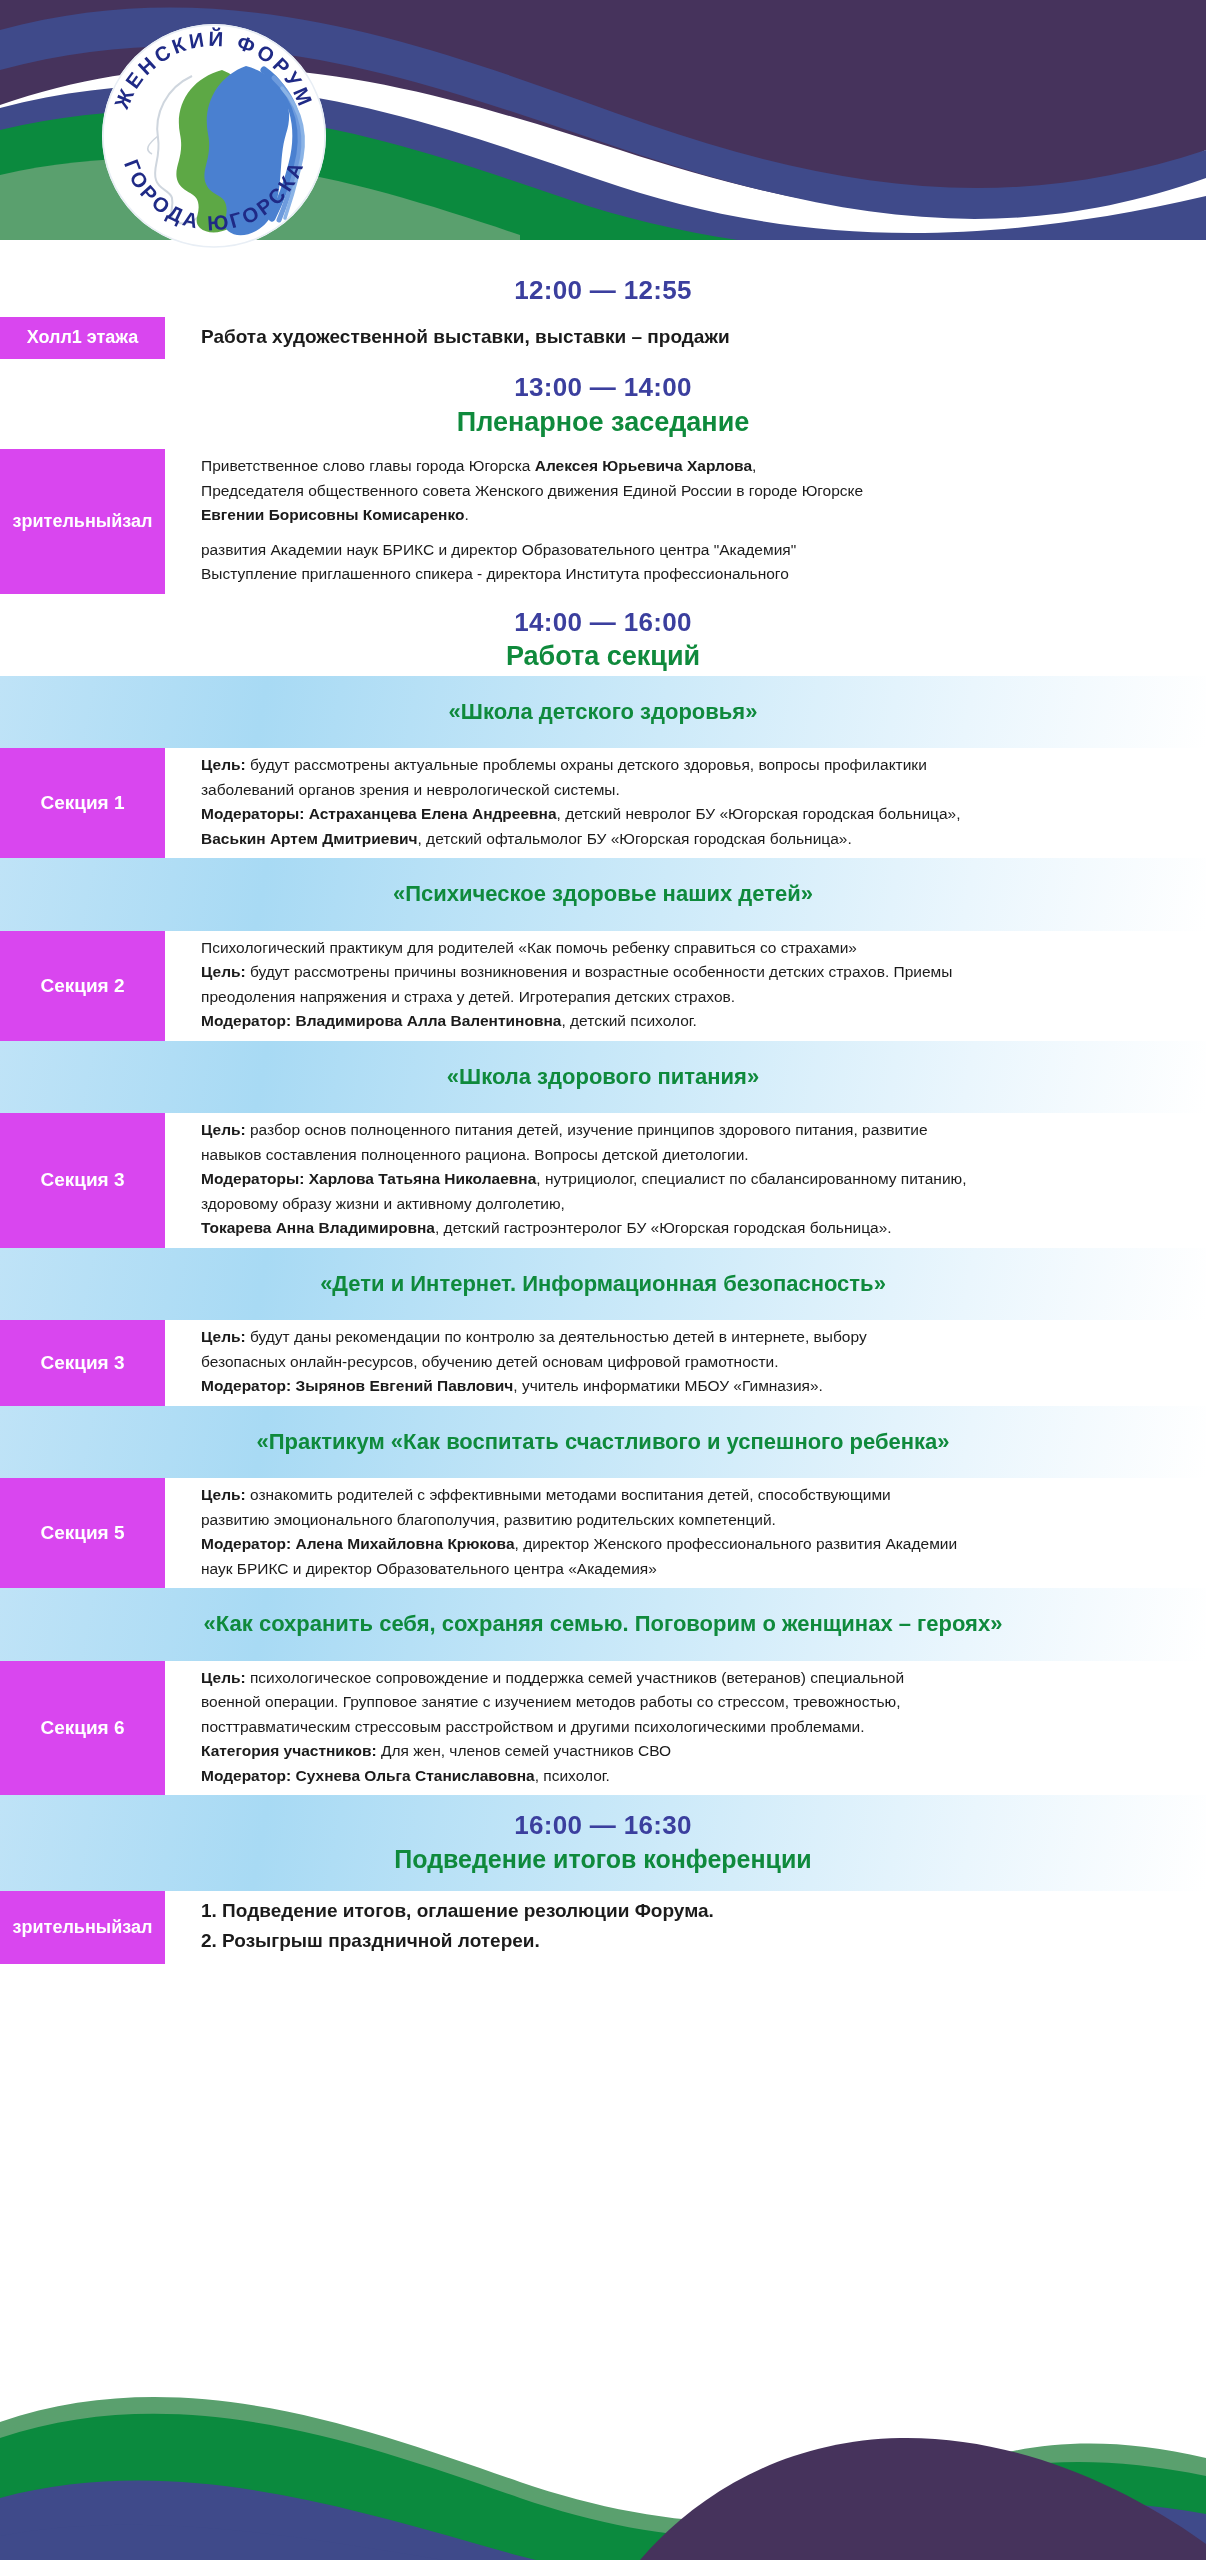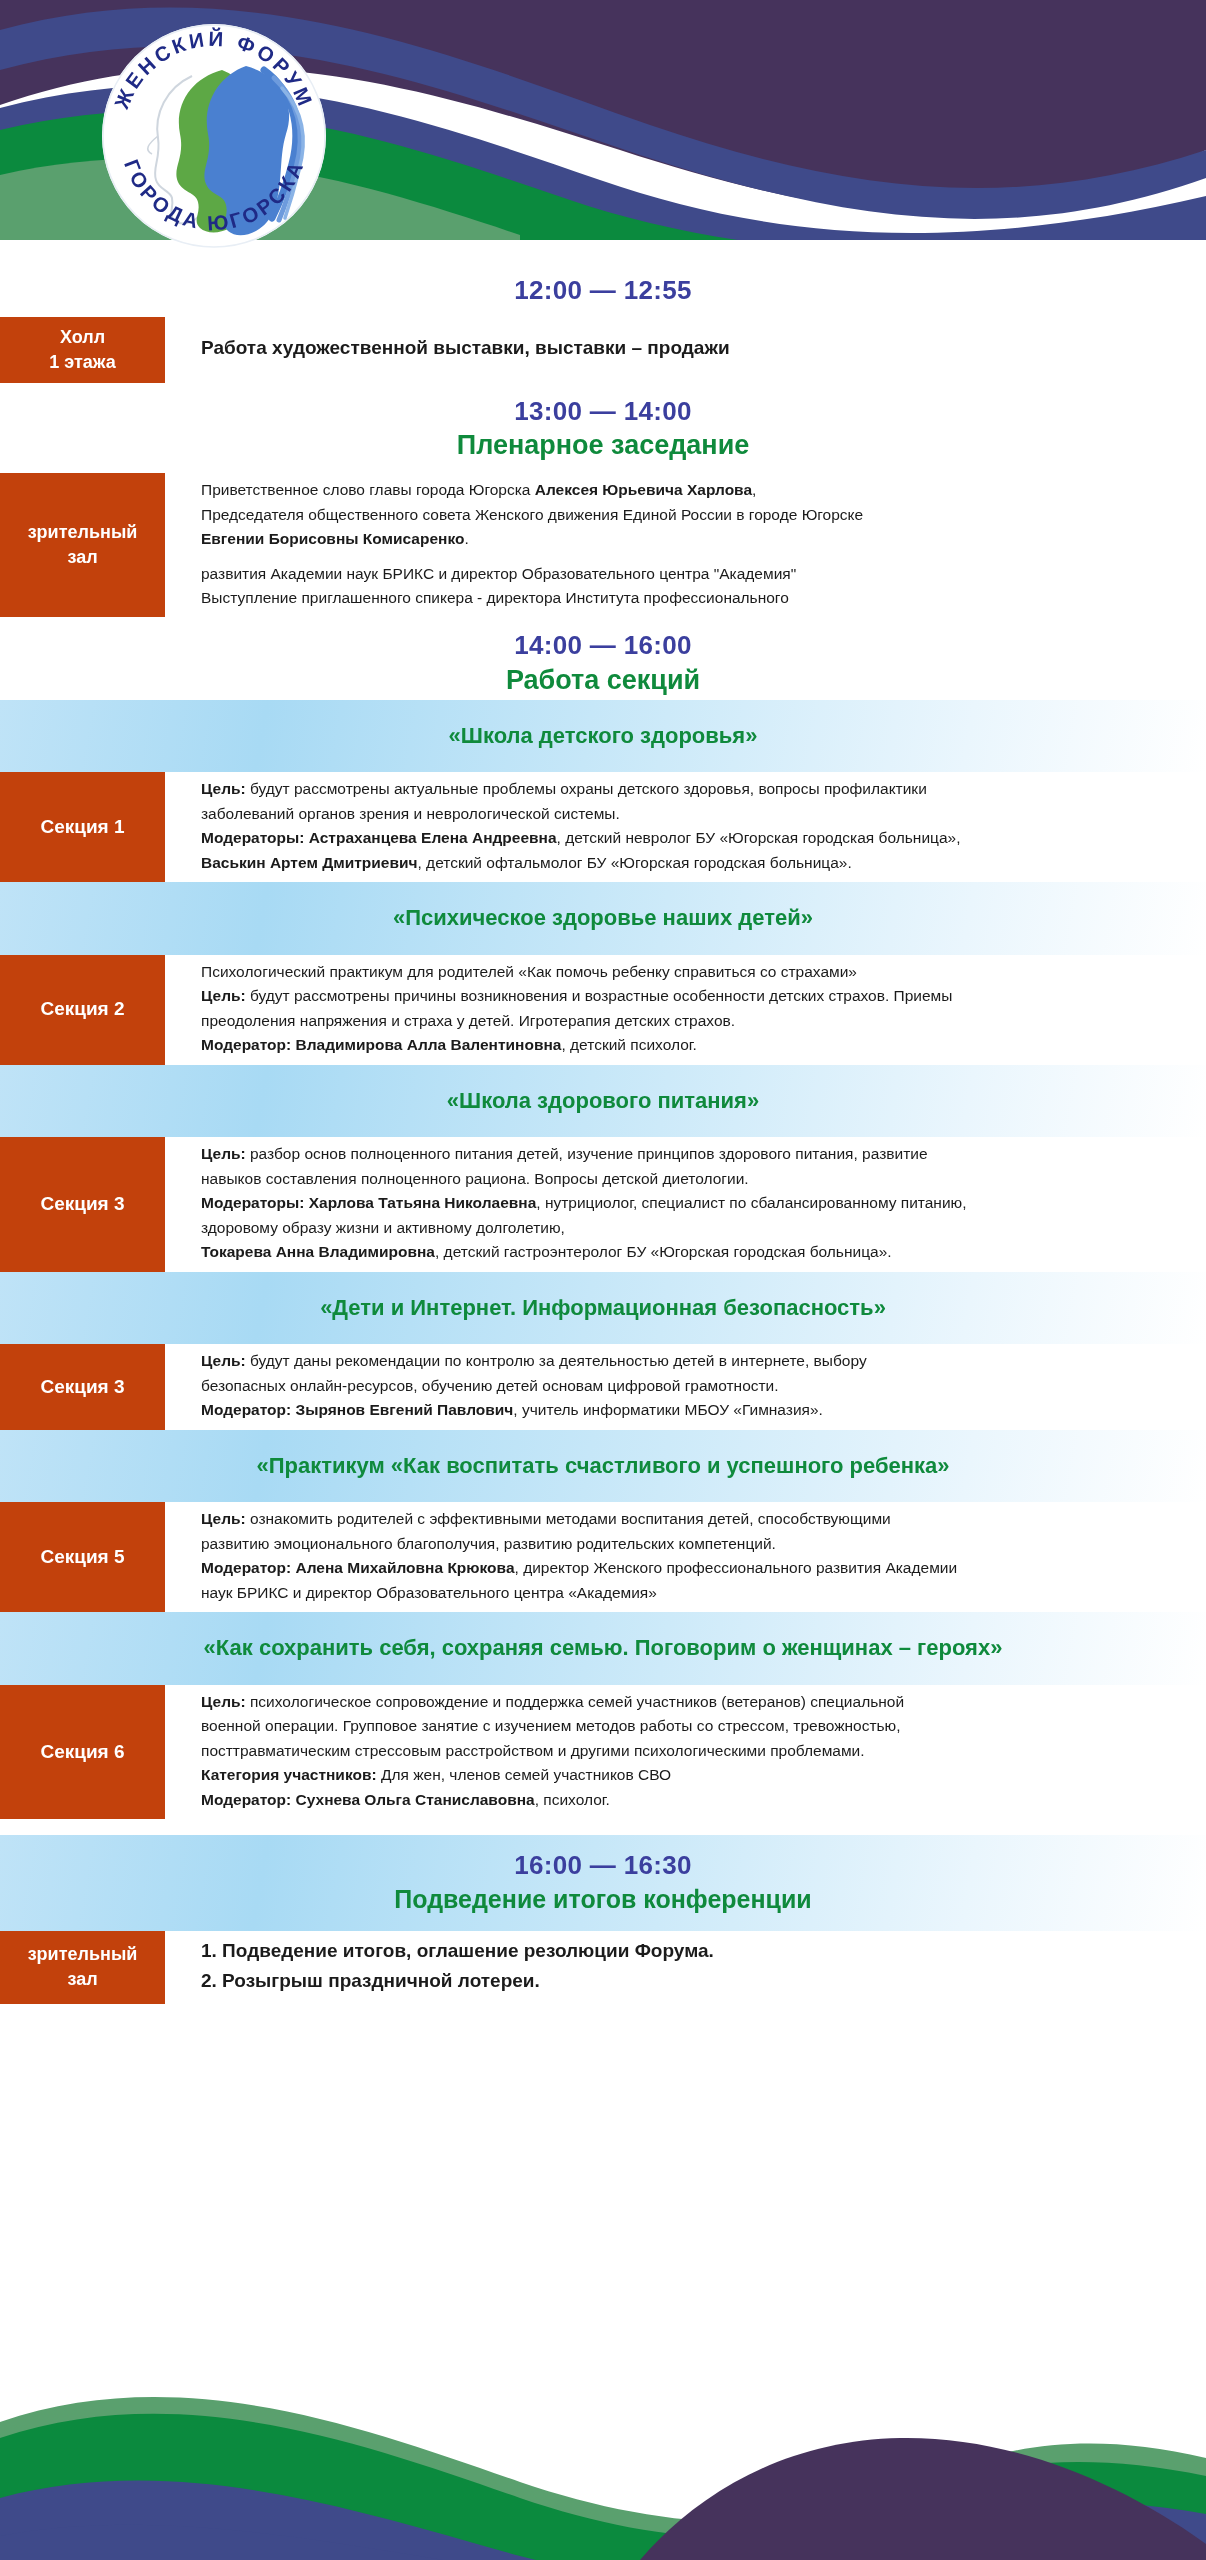--- a/index.html
+++ b/index.html
@@ -71,26 +71,26 @@
     margin-top:2px;
   }
 
   
   .row{
     display:flex;
     align-items:stretch;
     width:100%;
   }
   .badge{
-    background:#c2410c;
+    background:#d946ef;
     color:#ffffff;
     width:165px;
     min-width:165px;
     display:flex;
-    flex-direction:column;
+    flex-direction:row;
     align-items:center;
     justify-content:center;
     text-align:center;
     font-size:19px;
     font-weight:bold;
     line-height:1.4;
     padding:8px 4px;
     box-sizing:border-box;
   }
   .badge span{display:block;}
@@ -126,21 +126,20 @@
   .band .band-title{
     text-align:center;
     color:#0f8a3c;
     font-size:22px;
     font-weight:bold;
     line-height:1.3;
     padding:0 40px;
   }
   .band.closing{
     padding:14px 0 16px 0;
-    margin-top:16px;
   }
   .band.closing .time-line{font-size:26px;}
   .band.closing .green-title{font-size:25px;}
 </style>
 </head>
 <body>
 
 <div class="poster">
 
   <svg class="header-art" viewBox="0 0 1206 240" preserveAspectRatio="none">

